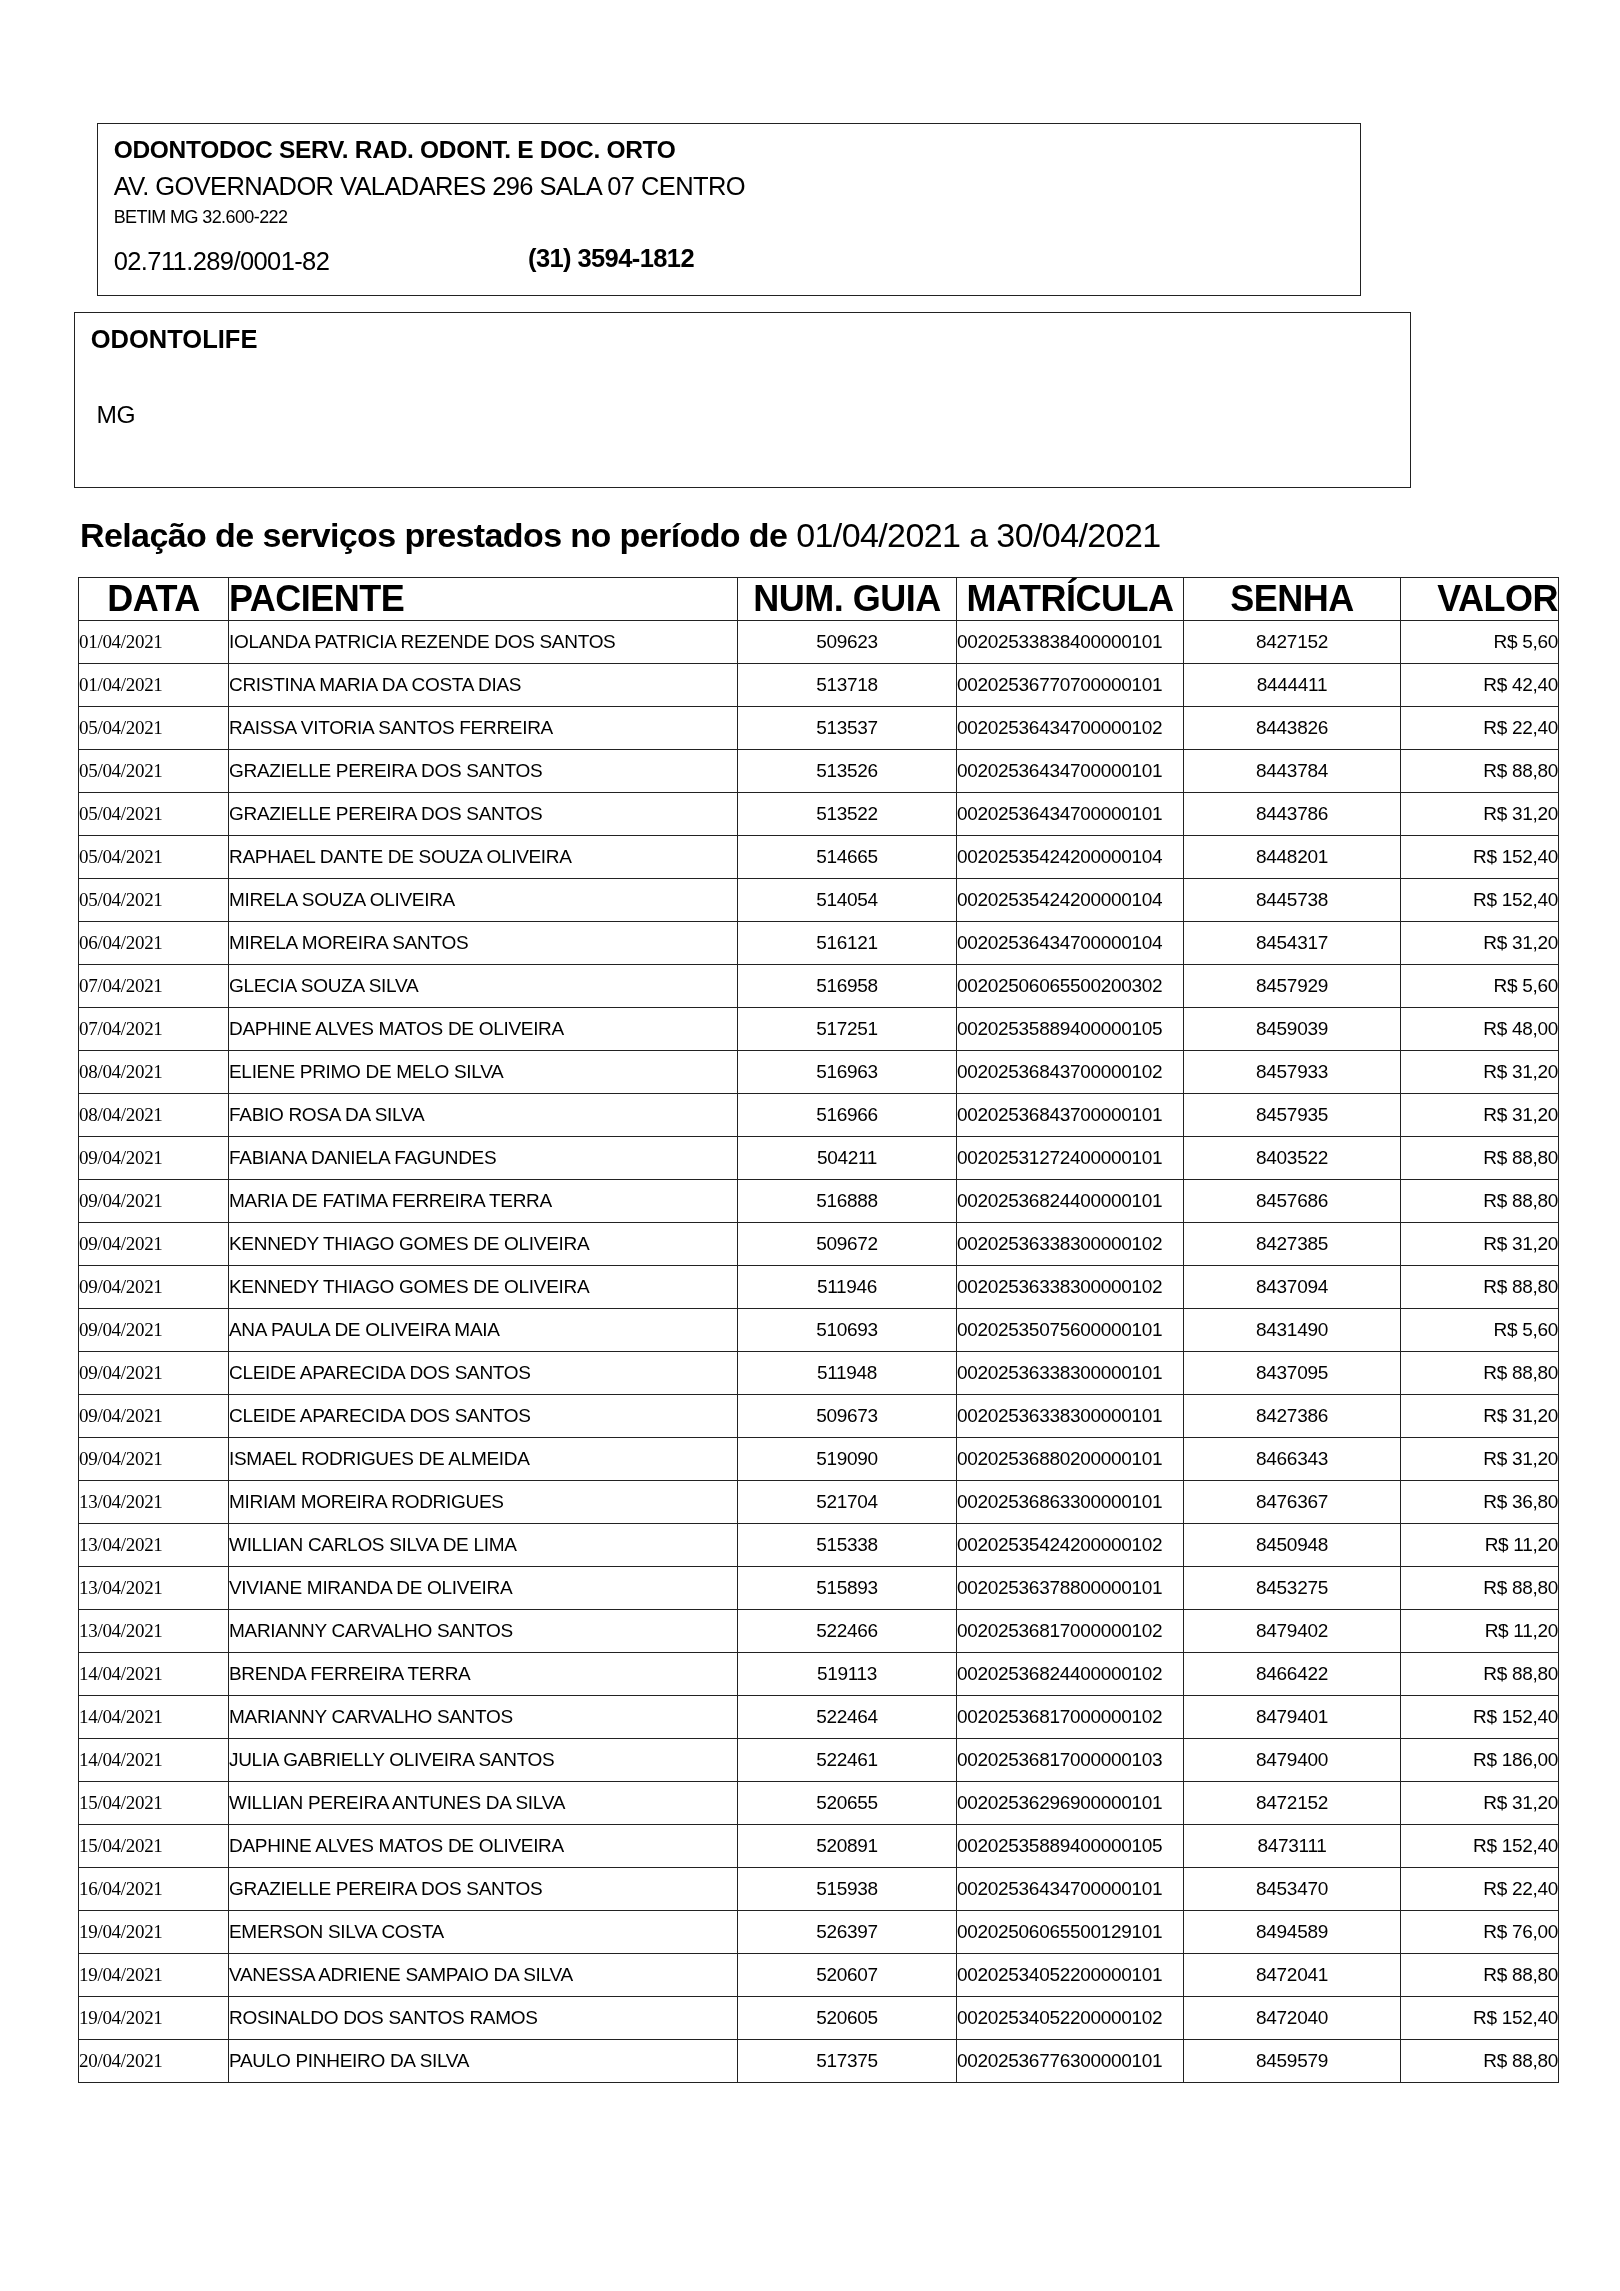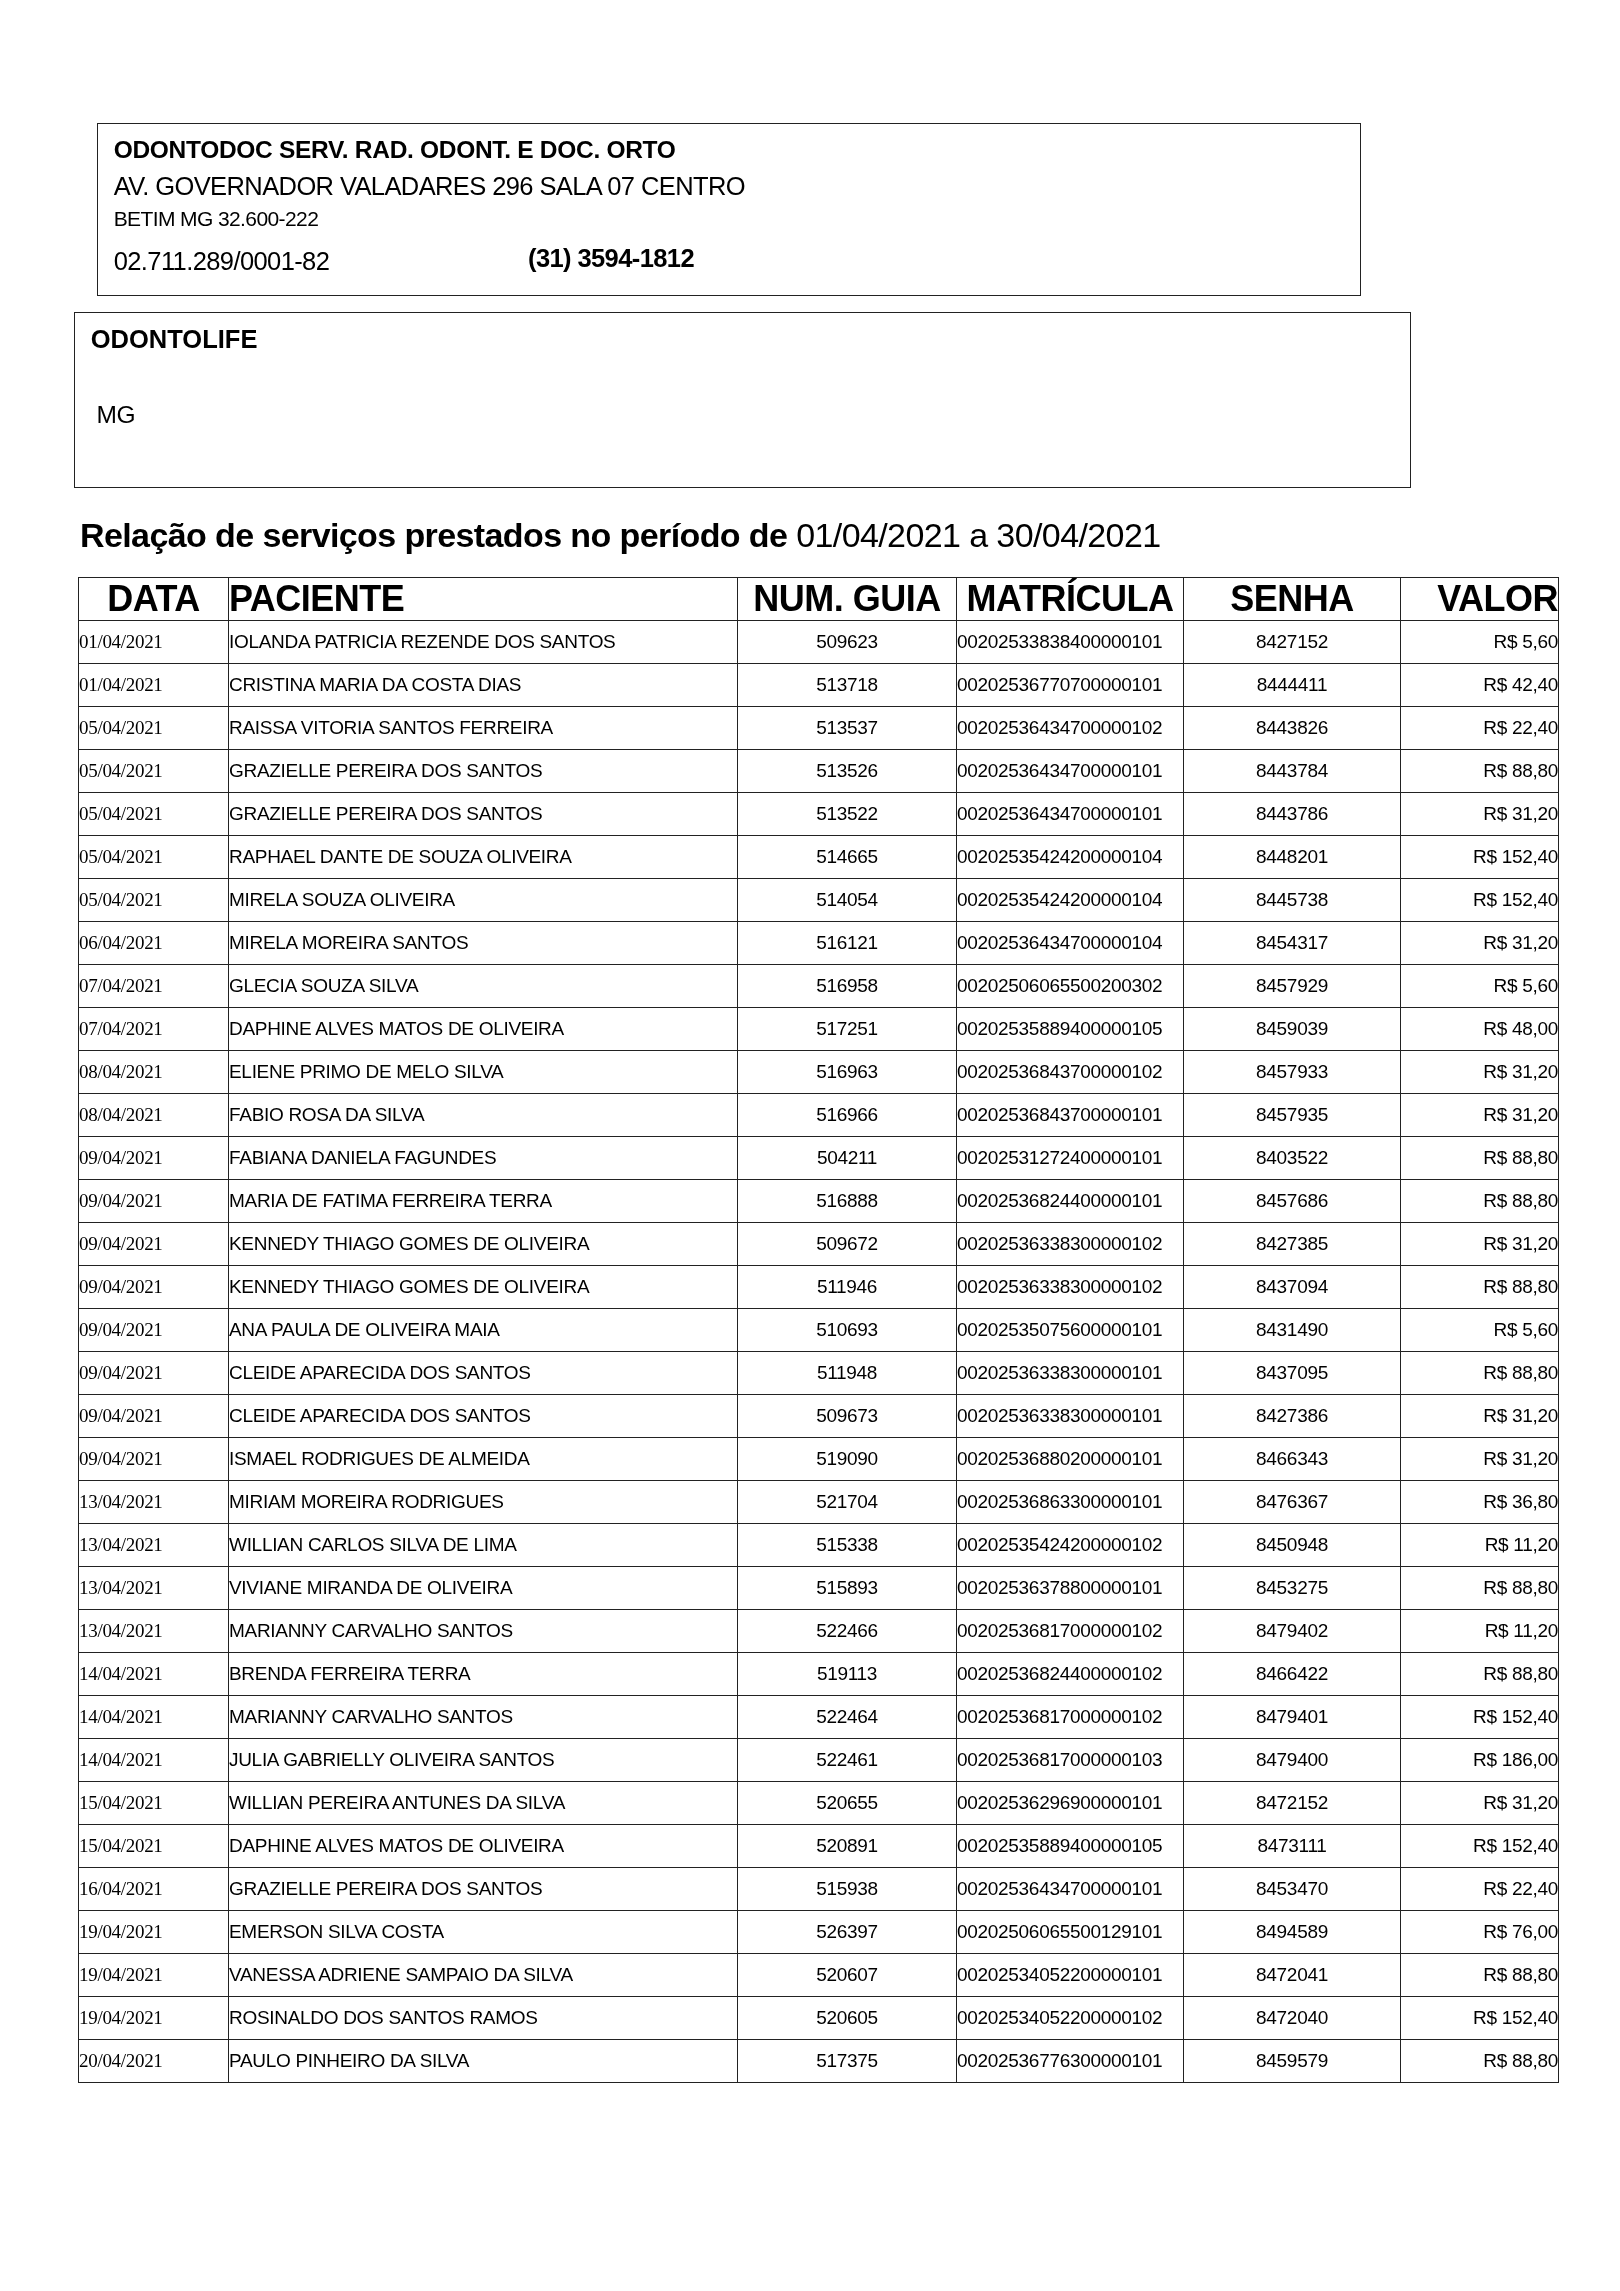--- a/index.html
+++ b/index.html
@@ -4,21 +4,21 @@
 <style>
   html, body { margin:0; padding:0; background:#ffffff; }
   body { width:1620px; height:2292px; position:relative; overflow:hidden;
          font-family:"Liberation Sans", sans-serif; color:#000; }
   .box { position:absolute; border:1.5px solid #222; box-sizing:border-box; }
   #box-provider { left:74px; top:123px; width:1264px; height:173px;margin-left:23px; }
   #box-client { left:74px; top:312px; width:1337px; height:176px; }
   .line { position:absolute; left:15.7px; white-space:nowrap; }
   .t-name { top:11.8px; font-size:24.5px; font-weight:bold; letter-spacing:-0.3px; }
   .t-addr { top:48px; font-size:25.5px; letter-spacing:-0.6px; }
-  .t-city { top:83px; font-size:21px; letter-spacing:-0.6px; }
+  .t-city { top:83px; font-size:18px; letter-spacing:-0.6px; }
   .t-cnpj { top:123px; font-size:25.5px; letter-spacing:-0.6px; }
   .t-phone { top:120px; left:430px; font-size:25.5px; letter-spacing:-0.6px;font-weight:bold; }
   .c-name { top:11.8px; font-size:25.5px; font-weight:bold; }
   .c-state { top:88px; left:21.6px; font-size:24.5px; letter-spacing:-0.5px; }
   #period { position:absolute; left:80px; top:516px; font-size:34px; white-space:nowrap; letter-spacing:-0.6px; }
   #period .lbl { font-weight:bold; }
   table#services { position:absolute; left:78px; top:577px; width:1479px;
          border-collapse:collapse; table-layout:fixed; }
   #services th, #services td { border:1.5px solid #222; padding:0; white-space:nowrap; overflow:hidden; }
   #services th { height:42px; font-size:36px; font-weight:bold; letter-spacing:-0.5px; }

